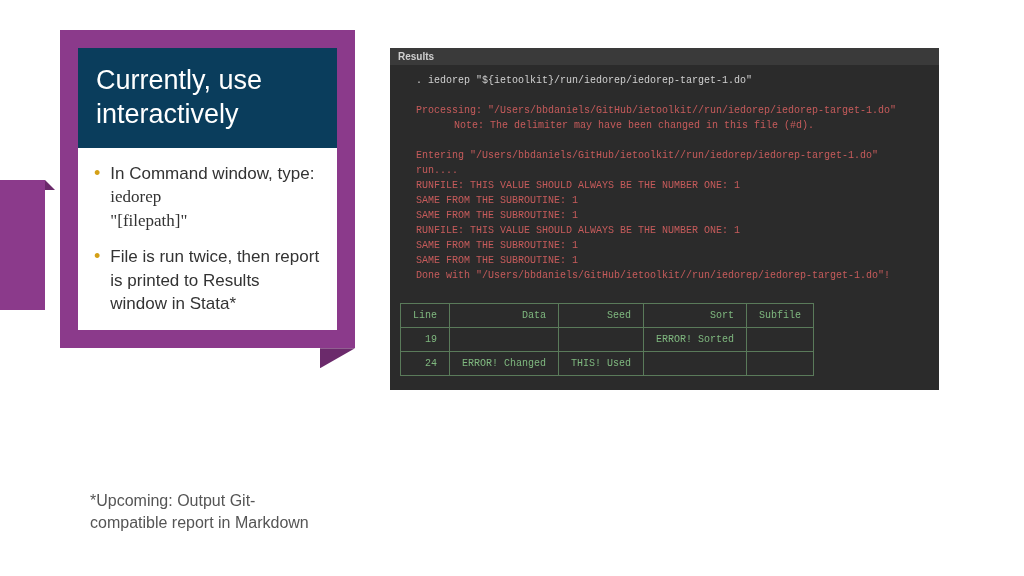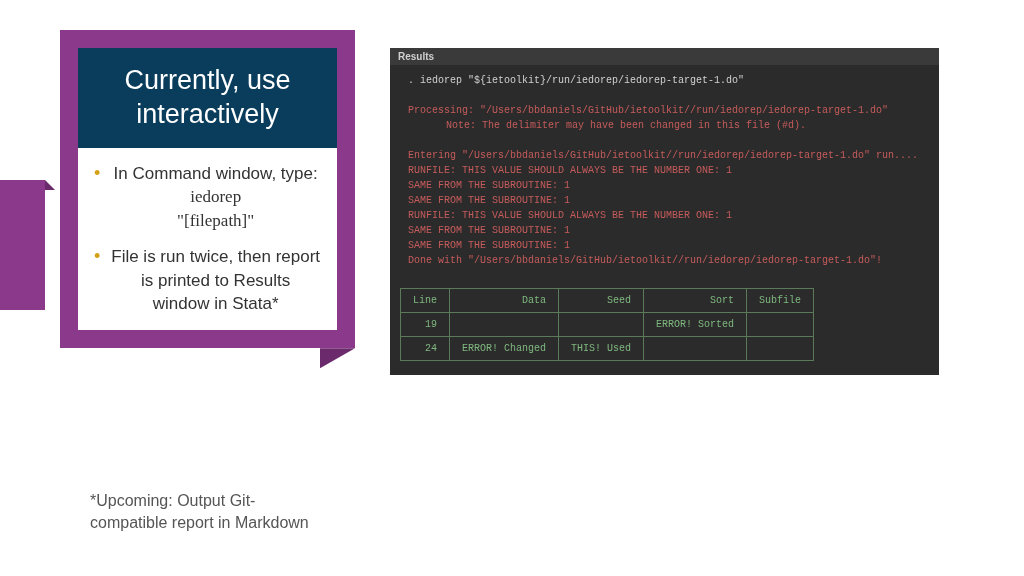--- a/index.html
+++ b/index.html
@@ -32,21 +32,20 @@
     .slide-container {
       position: absolute;
       left: 60px;
       top: 30px;
       width: 295px;
     }
     .purple-frame {
       background: #8b3a8b;
       padding: 18px;
       position: relative;
-      text-align: center;
     }
     .purple-frame::after {
       content: '';
       position: absolute;
       right: 0;
       bottom: -20px;
       width: 35px;
       height: 20px;
       background: #6b2a6b;
       clip-path: polygon(0 0, 100% 0, 0 100%);
@@ -103,21 +102,21 @@
     }
     .terminal-header {
       background: #3a3a3a;
       color: #d0d0d0;
       padding: 3px 8px;
       font-size: 10px;
       font-weight: bold;
       font-family: -apple-system, sans-serif;
     }
     .terminal-body {
-      padding: 8px 18px;
+      padding: 8px 26px;
       line-height: 1.5;
     }
     .term-white { color: #d0d0d0; }
     .term-red { color: #c65b5b; }
     .term-red-indent { color: #c65b5b; padding-left: 38px; }
     .result-table {
       margin: 12px 10px 14px 10px;
       border-collapse: collapse;
       color: #7fb87f;
       font-family: 'Menlo', 'Courier New', monospace;

